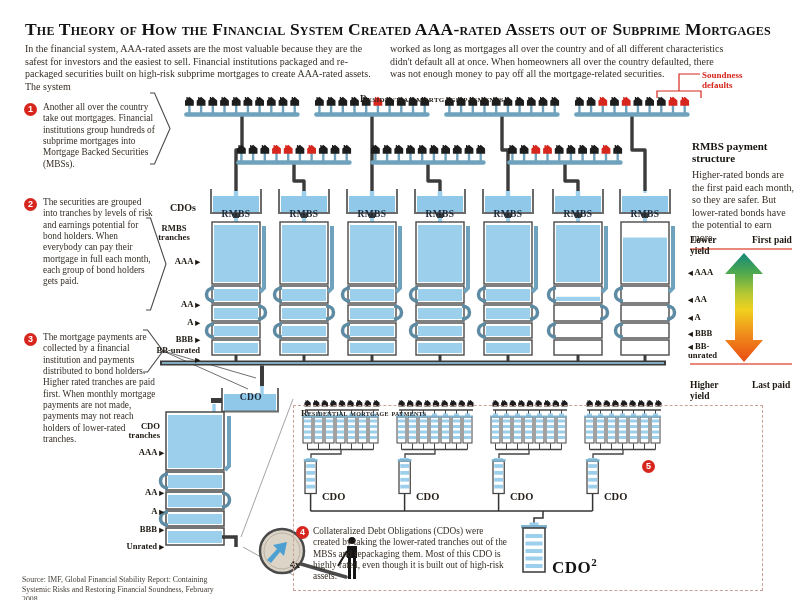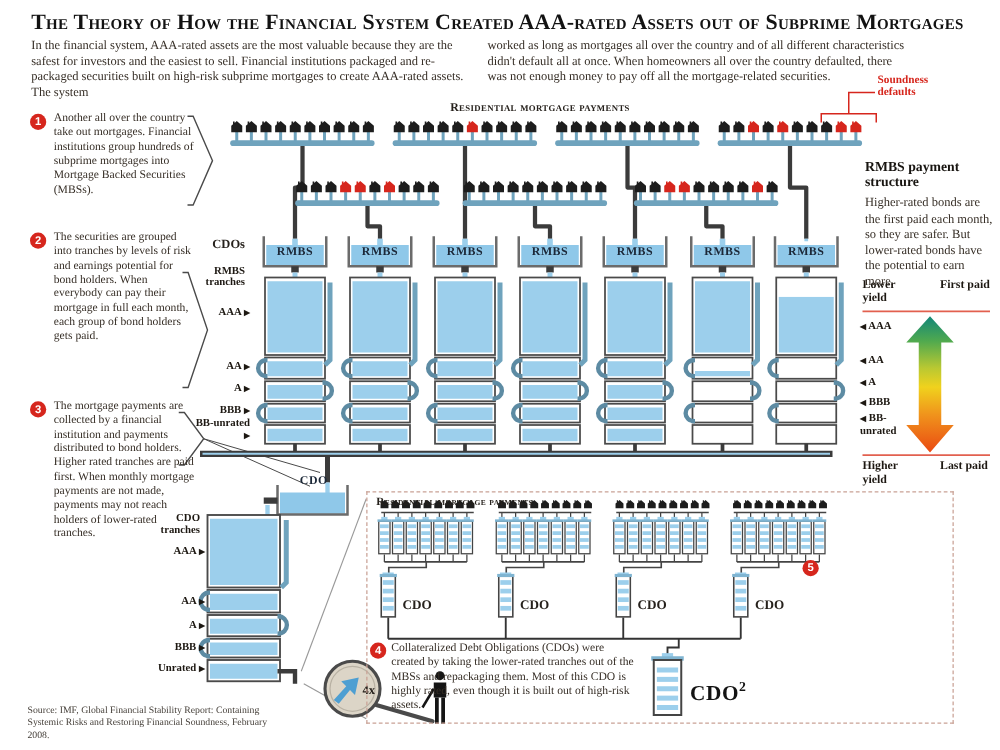--- a/index.html
+++ b/index.html
@@ -1,19 +1,19 @@
 <!DOCTYPE html>
 <html style="--red: #D6261D;"><head>
 <meta charset="utf-8">
 <style>
   :root{ --red:#D6261D; }
   html,body{margin:0;padding:0;background:#fff;}
   #root{position:relative;width:800px;height:600px;background:#fff;overflow:hidden;
         font-family:"Liberation Serif",serif;color:#362e26;}
-  .abs{position:absolute;}
+  .abs{position:absolute;margin-top:12px;}
   #gfx{position:absolute;left:0;top:0;}
   .title{font-weight:bold;font-variant:small-caps;font-size:17.5px;letter-spacing:.2px;color:#121212;white-space:nowrap;}
   .para{font-size:10px;line-height:1.27;}
   .note{font-size:9.3px;line-height:1.22;}
   .numcircle{width:13px;height:13px;border-radius:50%;background:var(--red);color:#fff;font-size:9px;
              font-weight:bold;text-align:center;line-height:13px;font-family:"Liberation Sans",sans-serif;}
   .sclabel{font-variant:small-caps;font-weight:bold;letter-spacing:.3px;color:#26211c;}
   .blabel{font-weight:bold;font-size:9.5px;color:#26211c;line-height:1.1;}
   .tlabel{font-weight:bold;font-size:8.6px;color:#1d1812;text-align:right;line-height:1.08;}
   .llabel{font-weight:bold;font-size:8.6px;color:#1d1812;text-align:left;line-height:1.08;}
@@ -613,21 +613,21 @@
   <div class="abs note" style="left:43px;top:185px;width:113px;">The securities are grouped into tranches by levels of risk and earnings potential for bond holders. When everybody can pay their mortgage in full each month, each group of bond holders gets paid.</div>
 
   <div class="abs numcircle" style="left:24px;top:321px;">3</div>
   <div class="abs note" style="left:43px;top:320px;width:113px;">The mortgage payments are collected by a financial institution and payments distributed to bond holders. Higher rated tranches are paid first. When monthly mortgage payments are not made, payments may not reach holders of lower-rated tranches.</div>
 
   <div class="abs sclabel" style="left:351px;top:82px;width:162px;font-size:9.5px;text-align:center;">Residential mortgage payments</div>
 
   <div class="abs blabel redtxt" style="left:702px;top:59px;width:62px;font-size:9px;">Soundness defaults</div>
 
   <div class="abs blabel" style="left:150px;top:190px;width:46px;text-align:right;font-size:10px;">CDOs</div>
-  <div class="abs tlabel" style="left:152px;top:212px;width:44px;">RMBS tranches</div>
+  <div class="abs tlabel" style="left:152px;top:212px;width:44px;text-align:center;">RMBS tranches</div>
 
   <div class="abs tlabel" style="left:152px;top:245px;width:48px;"><span>AAA</span> <span class="arr">▶</span></div>
   <div class="abs tlabel" style="left:152px;top:288px;width:48px;"><span>AA</span> <span class="arr">▶</span></div>
   <div class="abs tlabel" style="left:152px;top:306px;width:48px;"><span>A</span> <span class="arr">▶</span></div>
   <div class="abs tlabel" style="left:152px;top:323px;width:48px;"><span>BBB</span> <span class="arr">▶</span></div>
   <div class="abs tlabel" style="left:152px;top:334px;width:48px;"><span>BB-unrated</span> <span class="arr">▶</span></div>
 
   <div class="abs pool-label" style="left:211px;top:197px;width:50px;">RMBS</div>
   <div class="abs pool-label" style="left:279px;top:197px;width:50px;">RMBS</div>
   <div class="abs pool-label" style="left:347px;top:197px;width:50px;">RMBS</div>

